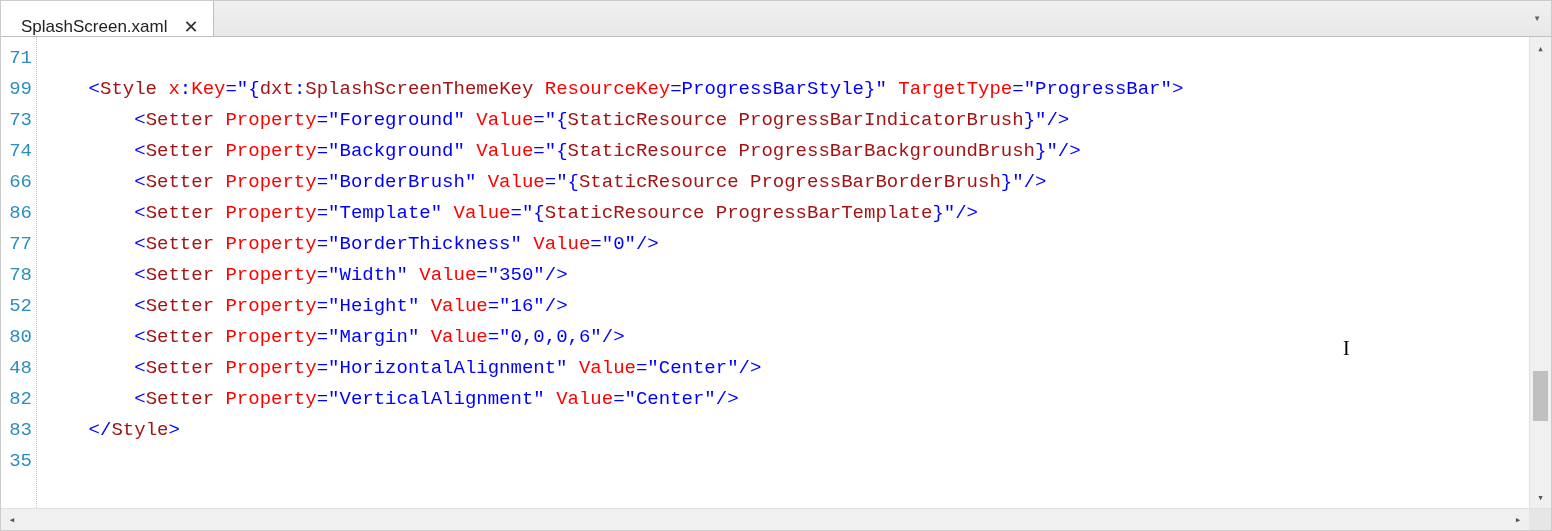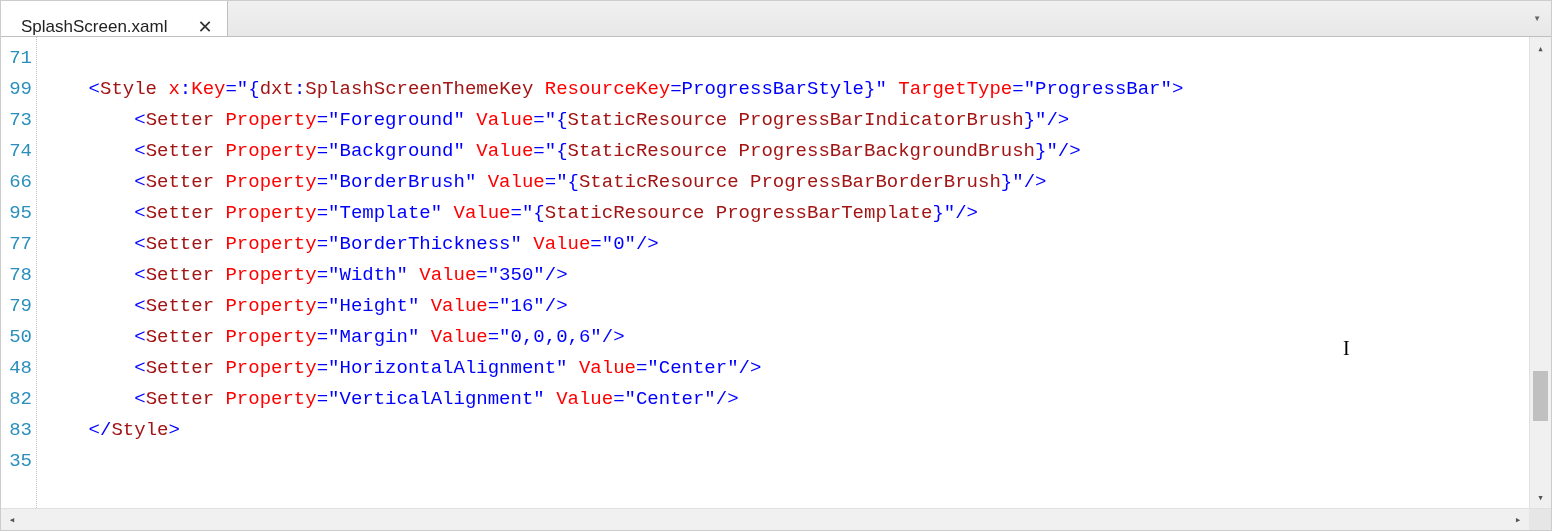--- a/index.html
+++ b/index.html
@@ -23,21 +23,21 @@
   }
   .tab {
     display: flex;
     align-items: center;
     padding: 16px 14px 0 20px;
     background: #fff;
     border-right: 1px solid #bfbfbf;
     font-family: "Segoe UI", Tahoma, sans-serif;
     font-size: 17px;
     color: #222;
-    gap: 30px;
+    gap: 16px;
     height: 100%;
     position: relative;
     top: 0px;
   }
   .tab .close {
     font-family: "Segoe UI", Arial, sans-serif;
     font-size: 18px;
     color: #333;
     cursor: pointer;
     font-weight: 400;
@@ -158,25 +158,25 @@
   <div class="tab-bar-dropdown">▾</div>
 </div>
 
 <div class="editor-wrap">
   <div class="gutter" id="gutter">
       <div>71</div>
       <div>99</div>
       <div>73</div>
       <div>74</div>
       <div>66</div>
-      <div>95</div>
+      <div>86</div>
       <div>77</div>
       <div>78</div>
-      <div>79</div>
-      <div>50</div>
+      <div>52</div>
+      <div>80</div>
       <div>48</div>
       <div>82</div>
       <div>83</div>
       <div>35</div>
     </div>
   <div class="code" id="code"><div class="code-line"></div><div class="code-line">    <span class="t-blue">&lt;</span><span class="t-brown">Style</span><span class="t-black"> </span><span class="t-red">x</span><span class="t-blue">:</span><span class="t-red">Key</span><span class="t-blue">="{</span><span class="t-brown">dxt</span><span class="t-blue">:</span><span class="t-brown">SplashScreenThemeKey</span><span class="t-black"> </span><span class="t-red">ResourceKey</span><span class="t-blue">=</span><span class="t-blue">ProgressBarStyle}"</span><span class="t-black"> </span><span class="t-red">TargetType</span><span class="t-blue">="ProgressBar"&gt;</span></div><div class="code-line">        <span class="t-blue">&lt;</span><span class="t-brown">Setter</span><span class="t-black"> </span><span class="t-red">Property</span><span class="t-blue">="Foreground"</span><span class="t-black"> </span><span class="t-red">Value</span><span class="t-blue">="{</span><span class="t-brown">StaticResource ProgressBarIndicatorBrush</span><span class="t-blue">}"/&gt;</span></div><div class="code-line">        <span class="t-blue">&lt;</span><span class="t-brown">Setter</span><span class="t-black"> </span><span class="t-red">Property</span><span class="t-blue">="Background"</span><span class="t-black"> </span><span class="t-red">Value</span><span class="t-blue">="{</span><span class="t-brown">StaticResource ProgressBarBackgroundBrush</span><span class="t-blue">}"/&gt;</span></div><div class="code-line">        <span class="t-blue">&lt;</span><span class="t-brown">Setter</span><span class="t-black"> </span><span class="t-red">Property</span><span class="t-blue">="BorderBrush"</span><span class="t-black"> </span><span class="t-red">Value</span><span class="t-blue">="{</span><span class="t-brown">StaticResource ProgressBarBorderBrush</span><span class="t-blue">}"/&gt;</span></div><div class="code-line">        <span class="t-blue">&lt;</span><span class="t-brown">Setter</span><span class="t-black"> </span><span class="t-red">Property</span><span class="t-blue">="Template"</span><span class="t-black"> </span><span class="t-red">Value</span><span class="t-blue">="{</span><span class="t-brown">StaticResource ProgressBarTemplate</span><span class="t-blue">}"/&gt;</span></div><div class="code-line">        <span class="t-blue">&lt;</span><span class="t-brown">Setter</span><span class="t-black"> </span><span class="t-red">Property</span><span class="t-blue">="BorderThickness"</span><span class="t-black"> </span><span class="t-red">Value</span><span class="t-blue">="0"/&gt;</span></div><div class="code-line">        <span class="t-blue">&lt;</span><span class="t-brown">Setter</span><span class="t-black"> </span><span class="t-red">Property</span><span class="t-blue">="Width"</span><span class="t-black"> </span><span class="t-red">Value</span><span class="t-blue">="350"/&gt;</span></div><div class="code-line">        <span class="t-blue">&lt;</span><span class="t-brown">Setter</span><span class="t-black"> </span><span class="t-red">Property</span><span class="t-blue">="Height"</span><span class="t-black"> </span><span class="t-red">Value</span><span class="t-blue">="16"/&gt;</span></div><div class="code-line">        <span class="t-blue">&lt;</span><span class="t-brown">Setter</span><span class="t-black"> </span><span class="t-red">Property</span><span class="t-blue">="Margin"</span><span class="t-black"> </span><span class="t-red">Value</span><span class="t-blue">="0,0,0,6"/&gt;</span></div><div class="code-line">        <span class="t-blue">&lt;</span><span class="t-brown">Setter</span><span class="t-black"> </span><span class="t-red">Property</span><span class="t-blue">="HorizontalAlignment"</span><span class="t-black"> </span><span class="t-red">Value</span><span class="t-blue">="Center"/&gt;</span></div><div class="code-line">        <span class="t-blue">&lt;</span><span class="t-brown">Setter</span><span class="t-black"> </span><span class="t-red">Property</span><span class="t-blue">="VerticalAlignment"</span><span class="t-black"> </span><span class="t-red">Value</span><span class="t-blue">="Center"/&gt;</span></div><div class="code-line">    <span class="t-blue">&lt;/</span><span class="t-brown">Style</span><span class="t-blue">&gt;</span></div><div class="code-line"></div></div>
   <span class="text-cursor" style="left:1342px; top:300px;">I</span>
   <div class="vscroll">
     <div class="arrow">▴</div>
     <div class="track">

